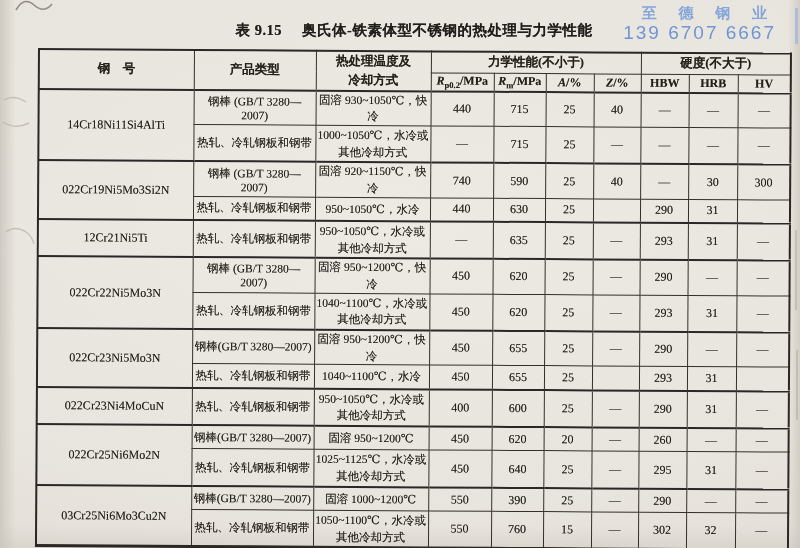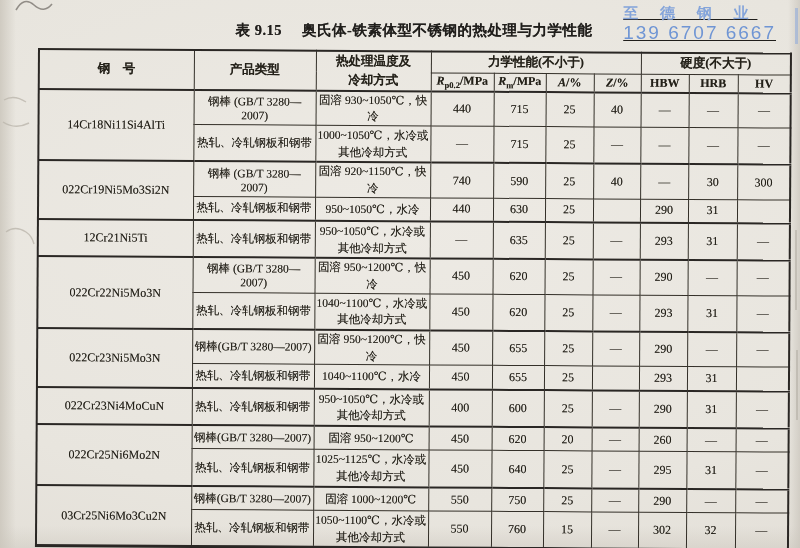--- a/index.html
+++ b/index.html
@@ -12,21 +12,21 @@
       linear-gradient(270deg, rgba(201,196,187,.7) 0px, rgba(201,196,187,0) 12px),
       linear-gradient(0deg, rgba(206,201,192,.5) 0px, rgba(206,201,192,0) 22px),
       radial-gradient(130% 95% at 50% 40%, #edeae4 0%, #e8e5de 55%, #ded9d1 100%);
   }
   .title {
     position:absolute; left:38px; top:21px; width:752px; text-align:center;
     font-size:14.5px; font-weight:bold; letter-spacing:.5px;
     text-shadow:0 0 .4px rgba(0,0,0,.6);
   }
   .title .t-label { margin-right:20px;margin-top:30px; }
-  .watermark { position:absolute; top:5px; right:24px; text-align:left; line-height:1.15;text-decoration:underline; }
+  .watermark { position:absolute; top:5px; right:24px; text-align:right; line-height:1.15; }
   .wm-company { font-size:15px; font-weight:600; letter-spacing:9px; color:#84a4da; }
   .wm-phone { font-family:"Liberation Sans","DejaVu Sans",sans-serif; font-size:19px; letter-spacing:2px; color:#6f95d4; }
   .table-wrap { position:absolute; left:38px; top:48px; transform:rotate(.35deg); transform-origin:0 0; }
   table { border-collapse:collapse; table-layout:fixed; width:752px;
           border:2px solid #2a2724; border-bottom-width:3px; }
   th, td { border:1px solid #343029; text-align:center; vertical-align:middle;
            padding:0 1px; font-size:12px; color:#242119;
            text-shadow:0 0 .4px rgba(20,18,14,.5); }
   thead th { font-weight:bold; }
   .h-row1 th { height:21px; font-size:12.5px; }
@@ -275,21 +275,21 @@
             <td class="c-num">31</td>
             <td class="c-num">—</td>
           </tr>
           <tr class="short group-start">
             <td rowspan="2" class="c-grade">03Cr25Ni6Mo3Cu2N</td>
             <td class="c-prod">钢棒(GB/T 3280—2007)</td>
             <td class="c-treat">
               <div>固溶 1000~1200℃</div>
             </td>
             <td class="c-num">550</td>
-            <td class="c-num">750</td>
+            <td class="c-num">390</td>
             <td class="c-num">25</td>
             <td class="c-num">—</td>
             <td class="c-num">290</td>
             <td class="c-num">—</td>
             <td class="c-num">—</td>
           </tr>
           <tr class="tall">
             <td class="c-prod">热轧、冷轧钢板和钢带</td>
             <td class="c-treat">
               <div>1050~1100℃，水冷或</div>

